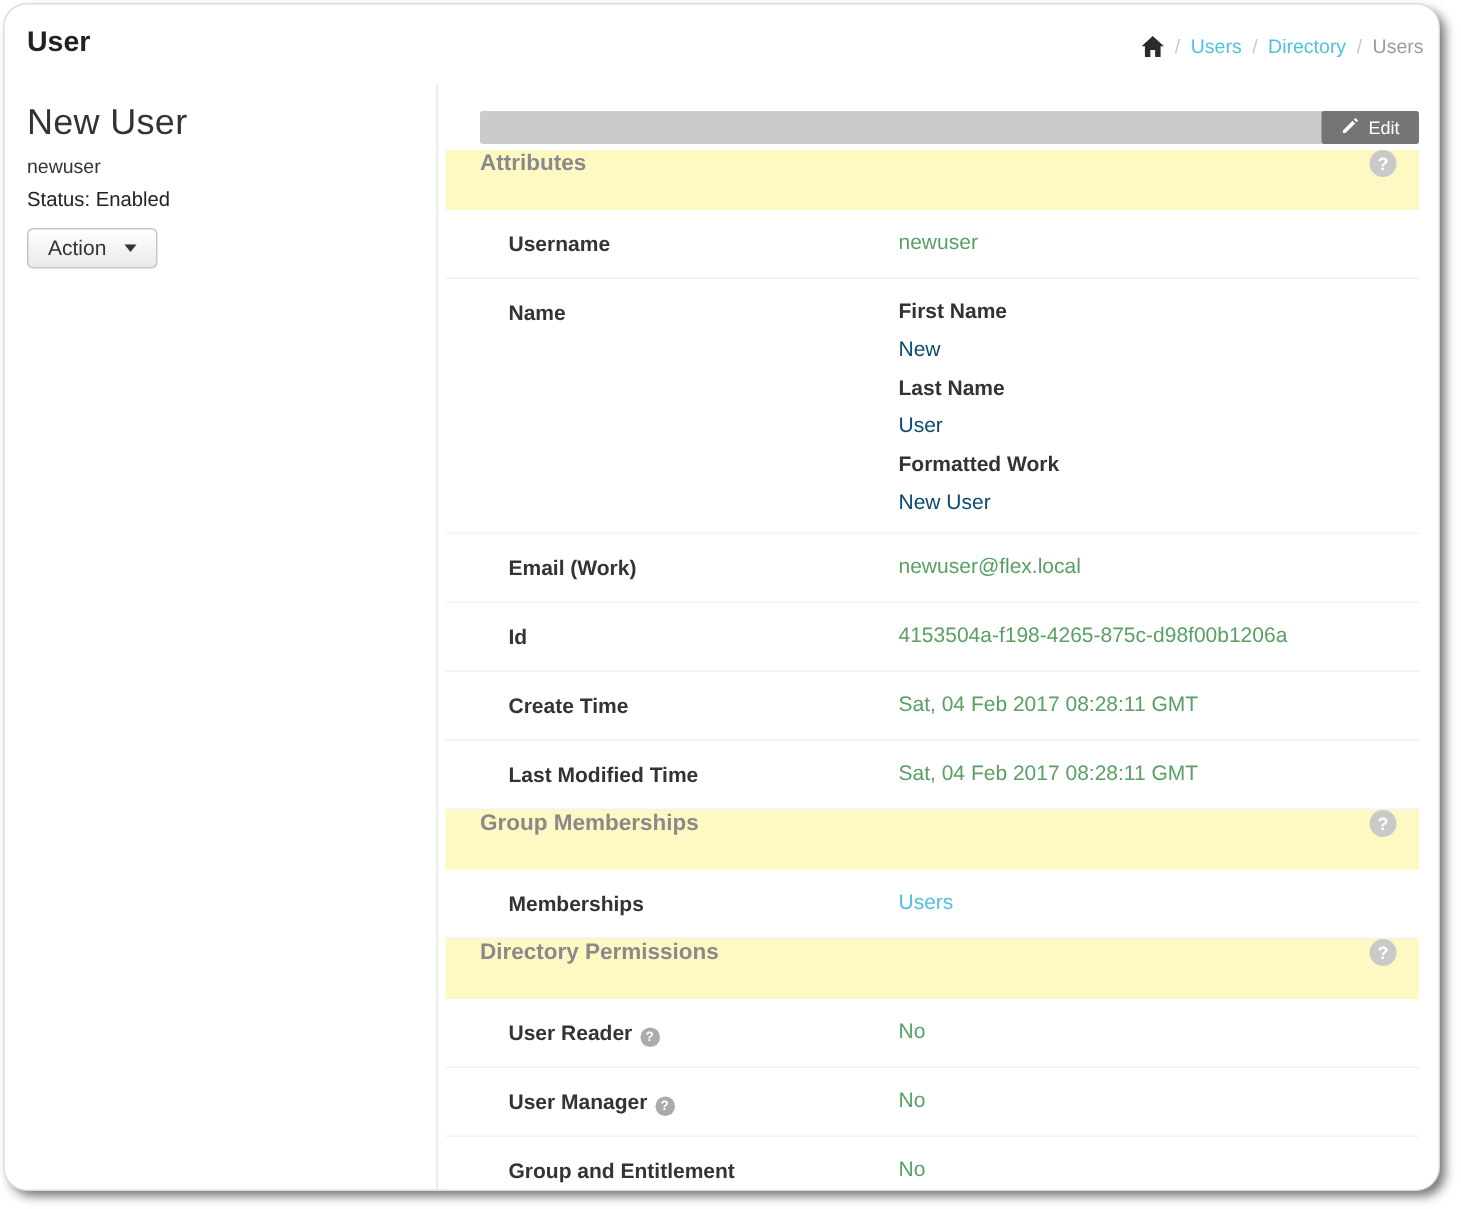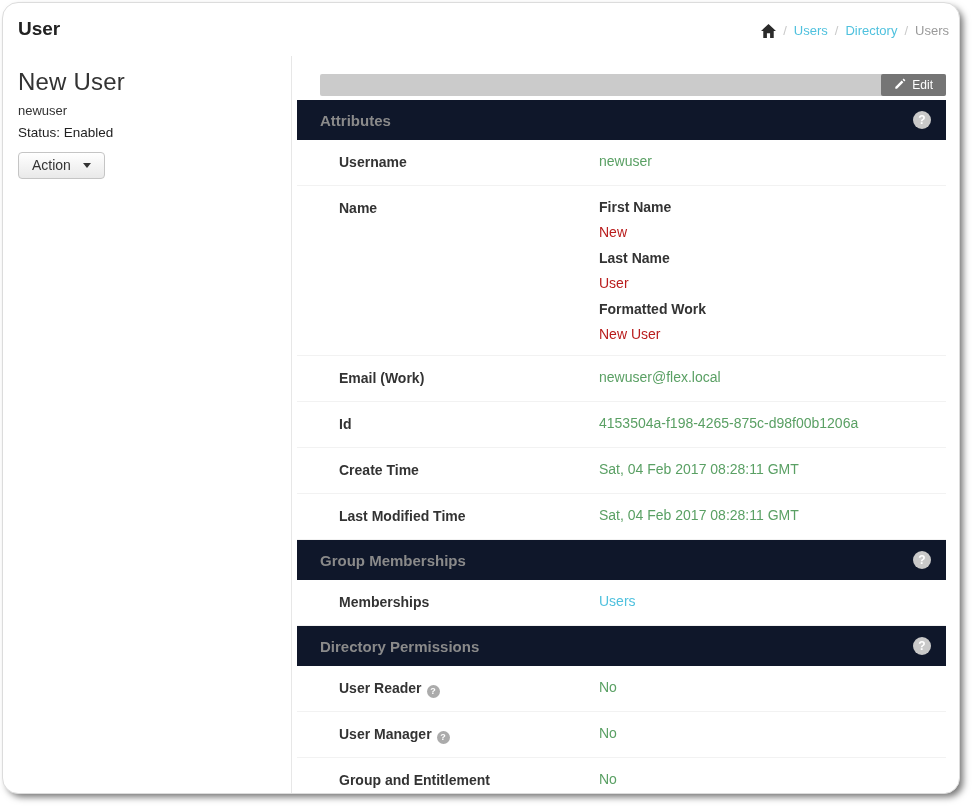--- a/index.html
+++ b/index.html
@@ -38,35 +38,35 @@
   .toolbar {
     margin: 18px 13px 4px 28px; height: 22px; background: #cbcbcb; border-radius: 2px;
     display: flex; justify-content: flex-end; align-items: stretch;
   }
   .edit-btn {
     background: #757575; color: #fff; border: none; cursor: pointer;
     font-family: "Liberation Sans", sans-serif; font-size: 12px;
     display: flex; align-items: center; gap: 6px; padding: 0 13px; border-radius: 2px;
   }
   .card { margin: 0 13px 0 5px; }
-  .section-header { height: 40px; background: #0f172a; display: flex; align-items: center; padding: 0 15px 0 23px; gap: 40px; }
+  .section-header { height: 40px; background: #fef9c3; display: flex; align-items: flex-start; padding: 0 15px 0 23px; gap: 40px; }
   .section-title { font-size: 15px; font-weight: bold; color: #8a8a8a; }
   .help-circle {
     margin-left: auto; width: 18px; height: 18px; border-radius: 50%;
     background: #c9c9c9; color: #fff; font-size: 12px; font-weight: bold;
     display: flex; align-items: center; justify-content: center; cursor: pointer;
   }
   .help-circle::before { content: "?"; }
   .row { display: flex; background: #fff; border-bottom: 1px solid #f2f2f2; padding: 13px 0 13px 42px; }
   .row:last-child { border-bottom: none; }
   .row-label { width: 260px; padding-right: 70px; font-size: 14px; font-weight: bold; color: #333; line-height: 19px; flex: none; }
   .row-value { font-size: 14px; color: #5aa064; line-height: 16px; }
   .row-value.link { color: #4fc1de; text-decoration: none; cursor: pointer; }
   .subfield .sub-label { font-size: 14px; font-weight: bold; color: #333; margin-bottom: 9px; line-height: 16px; }
-  .subfield .sub-value { font-size: 14px; color: #b91c1c; margin-bottom: 10px; line-height: 16px; }
+  .subfield .sub-value { font-size: 14px; color: #0c4a6e; margin-bottom: 10px; line-height: 16px; }
   .subfield:last-child .sub-value { margin-bottom: 0; }
   .mini-help {
     display: inline-flex; width: 13px; height: 13px; border-radius: 50%;
     background: #ababab; color: #fff; font-size: 9px; font-weight: bold;
     align-items: center; justify-content: center; vertical-align: -1px; margin-left: 5px; cursor: pointer;
   }
   .mini-help::before { content: "?"; }
 </style>
 </head>
 <body>

